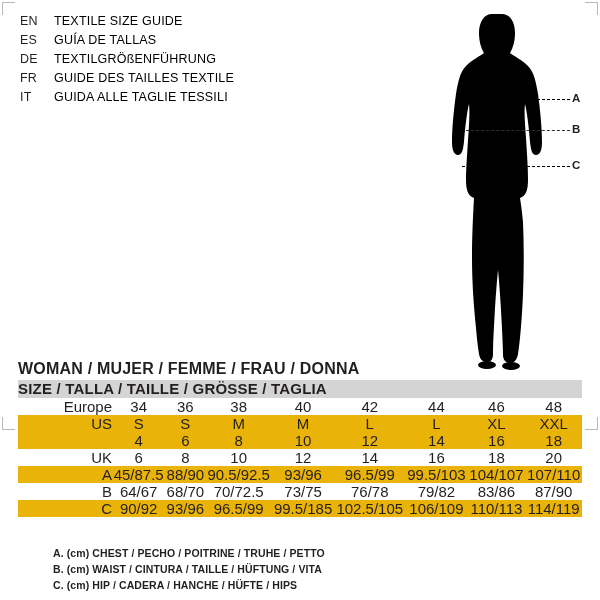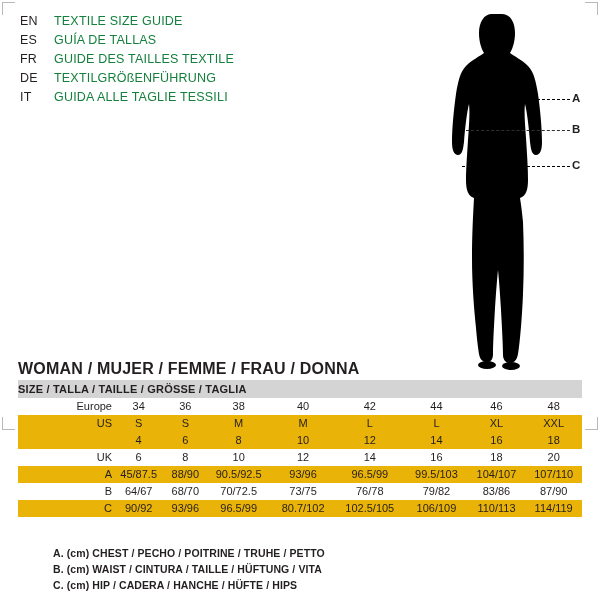--- a/index.html
+++ b/index.html
@@ -35,21 +35,21 @@
   }
   .lang-code {
     width: 34px;
     font-size: 12.5px;
     letter-spacing: 0.2px;
     color: #231f20;
   }
   .lang-text {
     font-size: 12.5px;
     letter-spacing: 0.2px;
-    color: #15803d;
+    color: #000000;
   }
 
   
   .figure-wrap {
     position: absolute;
     left: 400px;
     top: 8px;
     width: 190px;
     height: 362px;
   }
@@ -82,21 +82,21 @@
     color: #231f20;
   }
 
   
   .size-table {
     position: absolute;
     left: 18px;
     top: 380px;
     width: 564px;
     border-collapse: collapse;
-    font-size: 11px;
+    font-size: 15px;
     color: #231f20;
   }
   .size-table td {
     padding: 0;
     height: 17px;
     line-height: 17px;
     text-align: center;
   }
   .size-table td.label {
     text-align: right;
@@ -158,26 +158,26 @@
   <div class="lang-block">
     <div class="lang-row">
       <span class="lang-code">EN</span>
       <span class="lang-text">TEXTILE SIZE GUIDE</span>
     </div>
     <div class="lang-row">
       <span class="lang-code">ES</span>
       <span class="lang-text">GUÍA DE TALLAS</span>
     </div>
     <div class="lang-row">
+      <span class="lang-code">DE</span>
+      <span class="lang-text">TEXTILGRÖßENFÜHRUNG</span>
+    </div>
+    <div class="lang-row">
       <span class="lang-code">FR</span>
       <span class="lang-text">GUIDE DES TAILLES TEXTILE</span>
-    </div>
-    <div class="lang-row">
-      <span class="lang-code">DE</span>
-      <span class="lang-text">TEXTILGRÖßENFÜHRUNG</span>
     </div>
     <div class="lang-row">
       <span class="lang-code">IT</span>
       <span class="lang-text">GUIDA ALLE TAGLIE TESSILI</span>
     </div>
   </div>
 
   <div class="figure-wrap">
     <svg class="figure-svg" width="190" height="362" viewBox="0 0 190 362">
       <path fill="#000000" d="
@@ -311,21 +311,21 @@
         <td>79/82</td>
         <td>83/86</td>
         <td>87/90</td>
       </tr>
 
       <tr class="row-shade">
         <td class="label">C</td>
         <td>90/92</td>
         <td>93/96</td>
         <td>96.5/99</td>
-        <td>80.7/102</td>
+        <td>99.5/185</td>
         <td>102.5/105</td>
         <td>106/109</td>
         <td>110/113</td>
         <td>114/119</td>
       </tr>
     </tbody>
   </table>
 
   <div class="notes">
     <div class="note-line">A. (cm) CHEST / PECHO / POITRINE / TRUHE / PETTO</div>

